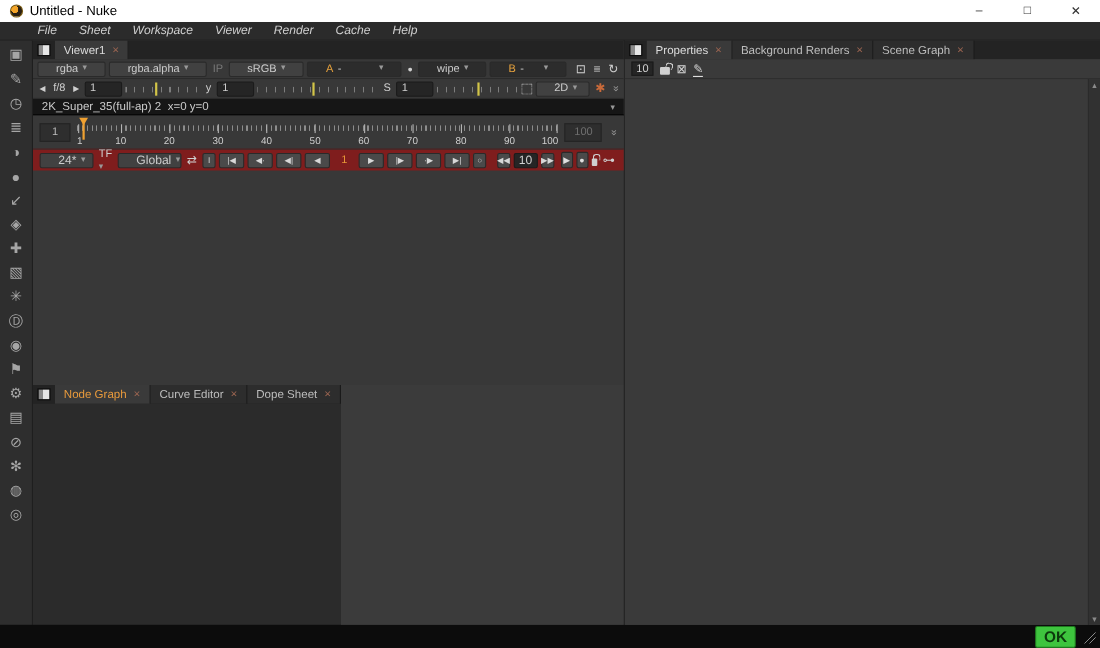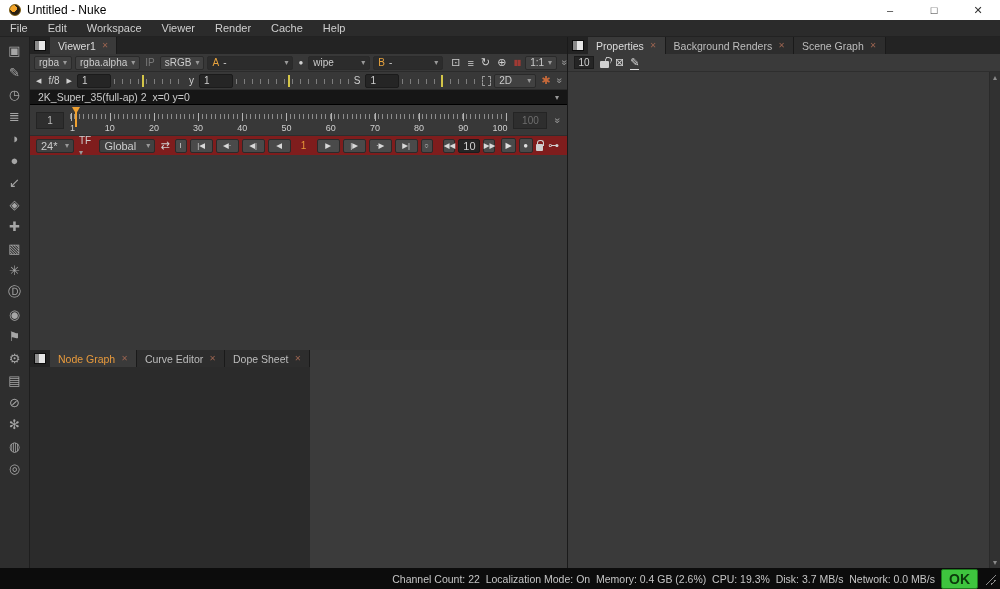--- a/index.html
+++ b/index.html
@@ -9,21 +9,21 @@
 
   
   .titlebar { height:20px; background:#ffffff; display:flex; align-items:center; color:#111; flex:0 0 auto; }
   .logo { width:12px; height:12px; border-radius:50%; margin:0 6px 0 9px;
     background:radial-gradient(circle at 35% 35%, #f4a529 0 35%, #2a2013 36% 100%); border:1px solid #7a5a10; }
   .title { font-size:12px; color:#000; }
   .wc-group { margin-left:auto; display:flex; height:100%; }
   .wc { width:44px; display:flex; align-items:center; justify-content:center; color:#333; font-size:11px; cursor:default; }
 
   
-  .menubar { height:17px; background:#2b2b2b; display:flex; align-items:center; padding-left:0; flex:0 0 auto; border-bottom:1px solid #222; }
+  .menubar { height:17px; background:#2b2b2b; display:flex; align-items:center; padding-left:24px; flex:0 0 auto; border-bottom:1px solid #222;font-style:italic; }
   .menu-item { padding:0 10px; color:#cfcfcf; font-size:11px; }
 
   
   .content { flex:1 1 auto; display:flex; min-height:0; }
   .rail { width:30px; background:#2e2e2e; border-right:1px solid #1e1e1e; display:flex; flex-direction:column; align-items:center; padding-top:2px; flex:0 0 auto; }
   .tool { width:24px; height:22px; display:flex; align-items:center; justify-content:center; color:#a6a6a6; font-size:13px; }
   .cols { flex:1 1 auto; display:flex; min-width:0; }
   .left-col { width:538px; display:flex; flex-direction:column; flex:0 0 auto; border-right:1px solid #1a1a1a; }
   .right-col { flex:1 1 auto; display:flex; flex-direction:column; background:#3a3a3a; position:relative; min-width:0; }
 
@@ -31,21 +31,21 @@
   .tabbar { height:17px; background:#232323; display:flex; align-items:stretch; flex:0 0 auto; }
   .panel-icon { width:12px; height:11px; margin:3px 4px; background:linear-gradient(90deg,#8a8a8a 0 45%,#e6e6e6 45% 100%); border:1px solid #0d0d0d; }
   .tab { display:flex; align-items:center; gap:6px; padding:0 8px; font-size:10.5px; color:#bdbdbd; background:#2d2d2d; border-right:1px solid #1a1a1a; }
   .tab.active { background:#3a3a3a; color:#dcdcdc; }
   .tab.active-orange { background:#3a3a3a; color:#e89a3c; }
   .tab-close { color:#9a6450; font-size:8px; }
 
   
   .viewer-panel { height:313px; display:flex; flex-direction:column; background:#383838; flex:0 0 auto; }
   .vrow { height:18px; background:#383838; border-bottom:1px solid #2b2b2b; display:flex; align-items:center; gap:3px; padding:0 4px; font-size:10px; flex:0 0 auto; }
-  .dd { display:flex; align-items:center; gap:4px; background:#414141; border:1px solid #2a2a2a; border-radius:2px; padding:0 4px; height:14px; color:#cccccc; }
+  .dd { display:flex; align-items:flex-start; gap:4px; background:#414141; border:1px solid #2a2a2a; border-radius:2px; padding:0 16px; height:14px; color:#cccccc; }
   .dd-inset { background:#2c2c2c; }
   .caret { color:#999; font-size:8px; }
   .flat { color:#cfcfcf; font-size:10px; padding:0 2px; }
   .dim { color:#787878; }
   .ab { color:#e8a33d; }
   .numbox { background:#252525; border:1px solid #1b1b1b; border-radius:2px; height:14px; min-width:34px; padding:0 4px; display:flex; align-items:center; color:#d0d0d0; }
   .mini-slider { position:relative; height:12px; align-self:center;
      background:repeating-linear-gradient(90deg,#7d7d7d 0 1px,transparent 1px 8px);
      background-size:100% 5px; background-repeat:no-repeat; background-position:0 4px; }
   .mini-slider::after { content:""; position:absolute; top:0; left:var(--pos,50%); width:2px; height:12px; background:#d3c548; }
@@ -122,21 +122,21 @@
     <span class="title">Untitled - Nuke</span>
     <span class="wc-group">
       <span class="wc">–</span>
       <span class="wc">□</span>
       <span class="wc">✕</span>
     </span>
   </div>
 
   <div class="menubar">
     <span class="menu-item">File</span>
-    <span class="menu-item">Edit</span>
+    <span class="menu-item">Sheet</span>
     <span class="menu-item">Workspace</span>
     <span class="menu-item">Viewer</span>
     <span class="menu-item">Render</span>
     <span class="menu-item">Cache</span>
     <span class="menu-item">Help</span>
   </div>
 
   <div class="content">
 
     <div class="rail">
@@ -357,17 +357,16 @@
         <div class="props-body"></div>
         <div class="scrollbar">
           <span class="sb-arrow">▴</span>
           <span class="sb-arrow">▾</span>
         </div>
       </div>
     </div>
   </div>
 
   <div class="statusbar">
-    <span class="status-text">Channel Count: 22  Localization Mode: On  Memory: 0.4 GB (2.6%)  CPU: 19.3%  Disk: 3.7 MB/s  Network: 0.0 MB/s</span>
     <span class="ok-badge">OK</span>
     <span class="grip"></span>
   </div>
 </div>
 
 </body></html>

